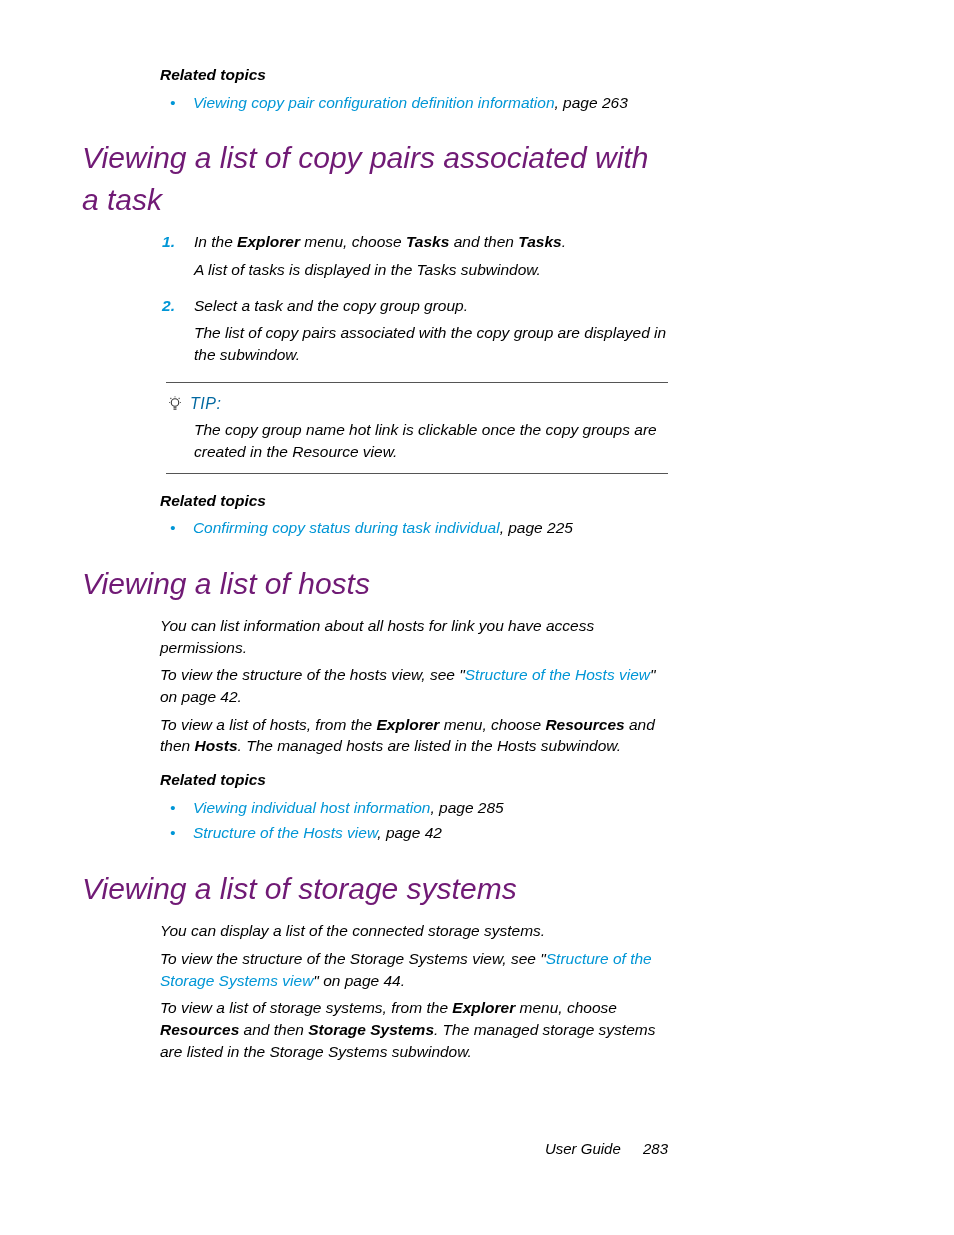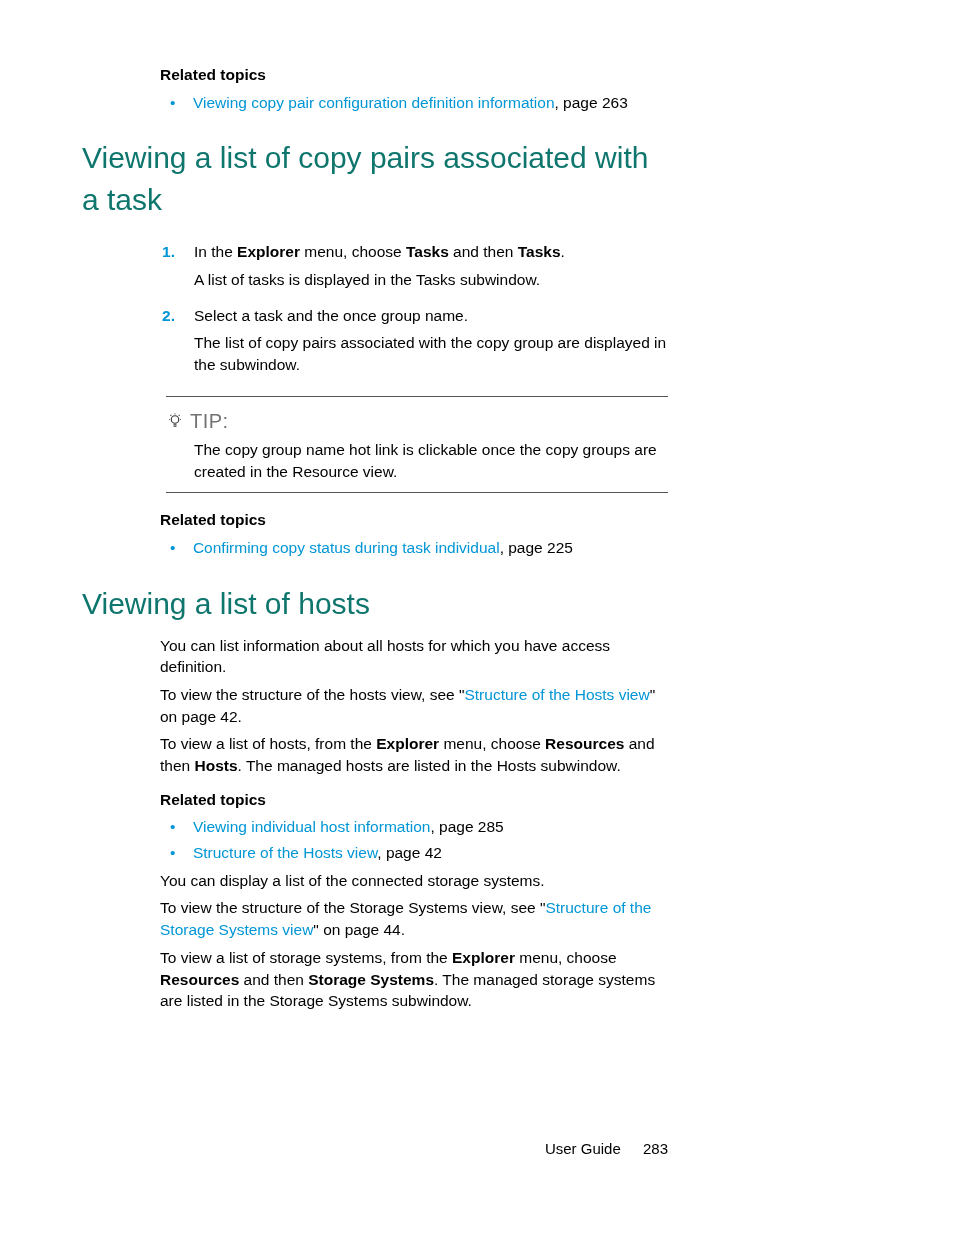--- a/index.html
+++ b/index.html
@@ -10,28 +10,29 @@
     color: #000;
     font-size: 15.5px;
     line-height: 1.4;
   }
   .page {
     width: 758px;
     height: 1235px;
     box-sizing: border-box;
     padding: 52px 90px 0 90px;
     position: relative;
+    font-style: italic;
   }
   .content-indent {
     margin-left: 70px;
   }
   h2.section-title {
     font-family: "Segoe UI Light", "Segoe UI", Arial, sans-serif;
     font-weight: 300;
-    color: #0f766e;
+    color: #701a75;
     font-size: 30px;
     margin: 24px 0 10px -8px;
   }
   .related-heading, .proc-intro {
     font-weight: bold;
     margin: 12px 0 6px 0;
   }
   .proc-intro {
     color: #0096d6;
   }
@@ -45,21 +46,21 @@
     content: "•";
     color: #0096d6;
     display: inline-block;
     width: 1.2em;
     margin-left: 10px;
   }
   ul.bullets > li { margin: 4px 0; }
   ol.steps {
     list-style: none;
     padding: 0;
-    margin: 20px 0;
+    margin: 6px 0;
     counter-reset: step;
   }
   ol.steps > li {
     counter-increment: step;
     position: relative;
     padding-left: 34px;
     margin-bottom: 14px;
   }
   ol.steps > li::before {
     content: counter(step) ".";
@@ -77,22 +78,22 @@
     border-bottom: 1px solid #555;
     padding: 10px 0;
   }
   .tip-header {
     display: flex;
     align-items: center;
     gap: 6px;
     margin-bottom: 4px;
   }
   .tip-label {
-    color: #737373;
-    font-size: 20px;
+    color: #0369a1;
+    font-size: 16px;
     letter-spacing: 0.5px;
   }
   .tip-body { margin-left: 28px; }
   .footer {
     position: absolute;
     bottom: 76px;
     right: 90px;
     font-size: 15px;
   }
   .footer .pagenum { margin-left: 18px; }
@@ -115,21 +116,21 @@
   <h2 class="section-title">Viewing a list of copy pairs associated with a task</h2>
   <div class="content-indent">
     <ol class="steps">
       <li>
         <span>
           <span>In the </span><span class="bold">Explorer</span><span> menu, choose </span><span class="bold">Tasks</span><span> and then </span><span class="bold">Tasks</span><span>.</span>
         </span>
         <p>A list of tasks is displayed in the Tasks subwindow.</p>
       </li>
       <li>
-        <span>Select a task and the once group name.</span>
+        <span>Select a task and the copy group group.</span>
         <p>The list of copy pairs associated with the copy group are displayed in the subwindow.</p>
       </li>
     </ol>
 
     <div class="tip-box">
       <div class="tip-header">
         <svg class="tip-icon" width="18" height="18" viewBox="0 0 24 24" fill="none" stroke="#333" stroke-width="1.5">
           <circle cx="12" cy="10" r="5"></circle>
           <path d="M10 17 h4 M10 19 h4"></path>
           <path d="M12 2 v1 M4 10 h1 M19 10 h1 M6 4 l1 1 M18 4 l-1 1"></path>
@@ -142,38 +143,39 @@
     <div class="related-heading">Related topics</div>
     <ul class="bullets">
       <li>
         <span class="link">Confirming copy status during task individual</span><span>, page 225</span>
       </li>
     </ul>
   </div>
 
   <h2 class="section-title">Viewing a list of hosts</h2>
   <div class="content-indent">
-    <p>You can list information about all hosts for which you have access definition.</p>
+    <p>You can list information about all hosts for link you have access permissions.</p>
     <p>
       <span>To view the structure of the hosts view, see "</span><span class="link">Structure of the Hosts view</span><span>" on page 42.</span>
     </p>
     <p>
       <span>To view a list of hosts, from the </span><span class="bold">Explorer</span><span> menu, choose </span><span class="bold">Resources</span><span> and then </span><span class="bold">Hosts</span><span>. The managed hosts are listed in the Hosts subwindow.</span>
     </p>
     <div class="related-heading">Related topics</div>
     <ul class="bullets">
       <li>
         <span class="link">Viewing individual host information</span><span>, page 285</span>
       </li>
       <li>
         <span class="link">Structure of the Hosts view</span><span>, page 42</span>
       </li>
     </ul>
   </div>
 
+  <h2 class="section-title">Viewing a list of storage systems</h2>
   <div class="content-indent">
     <p>You can display a list of the connected storage systems.</p>
     <p>
       <span>To view the structure of the Storage Systems view, see  "</span><span class="link">Structure of the Storage Systems view</span><span>" on page 44.</span>
     </p>
     <p>
       <span>To view a list of storage systems, from the </span><span class="bold">Explorer</span><span> menu, choose </span><span class="bold">Resources</span><span> and then </span><span class="bold">Storage Systems</span><span>. The managed storage systems are listed in the Storage Systems subwindow.</span>
     </p>
   </div>
 

